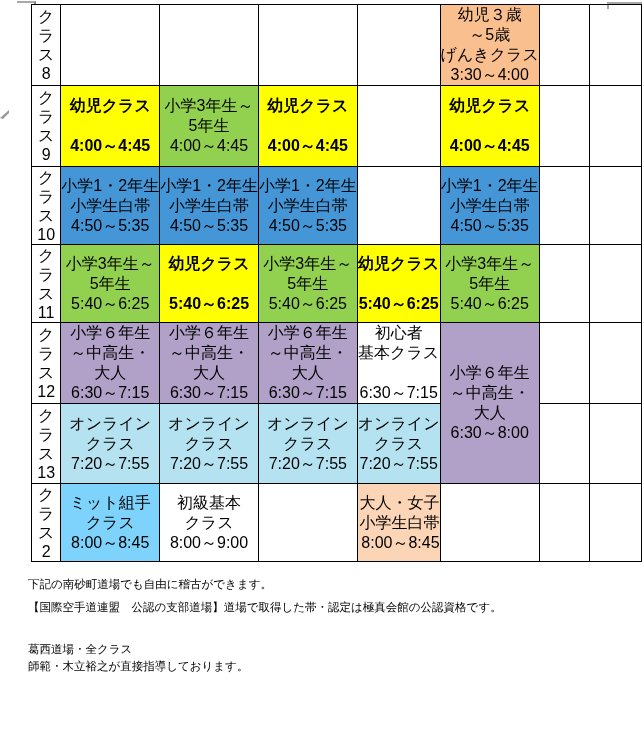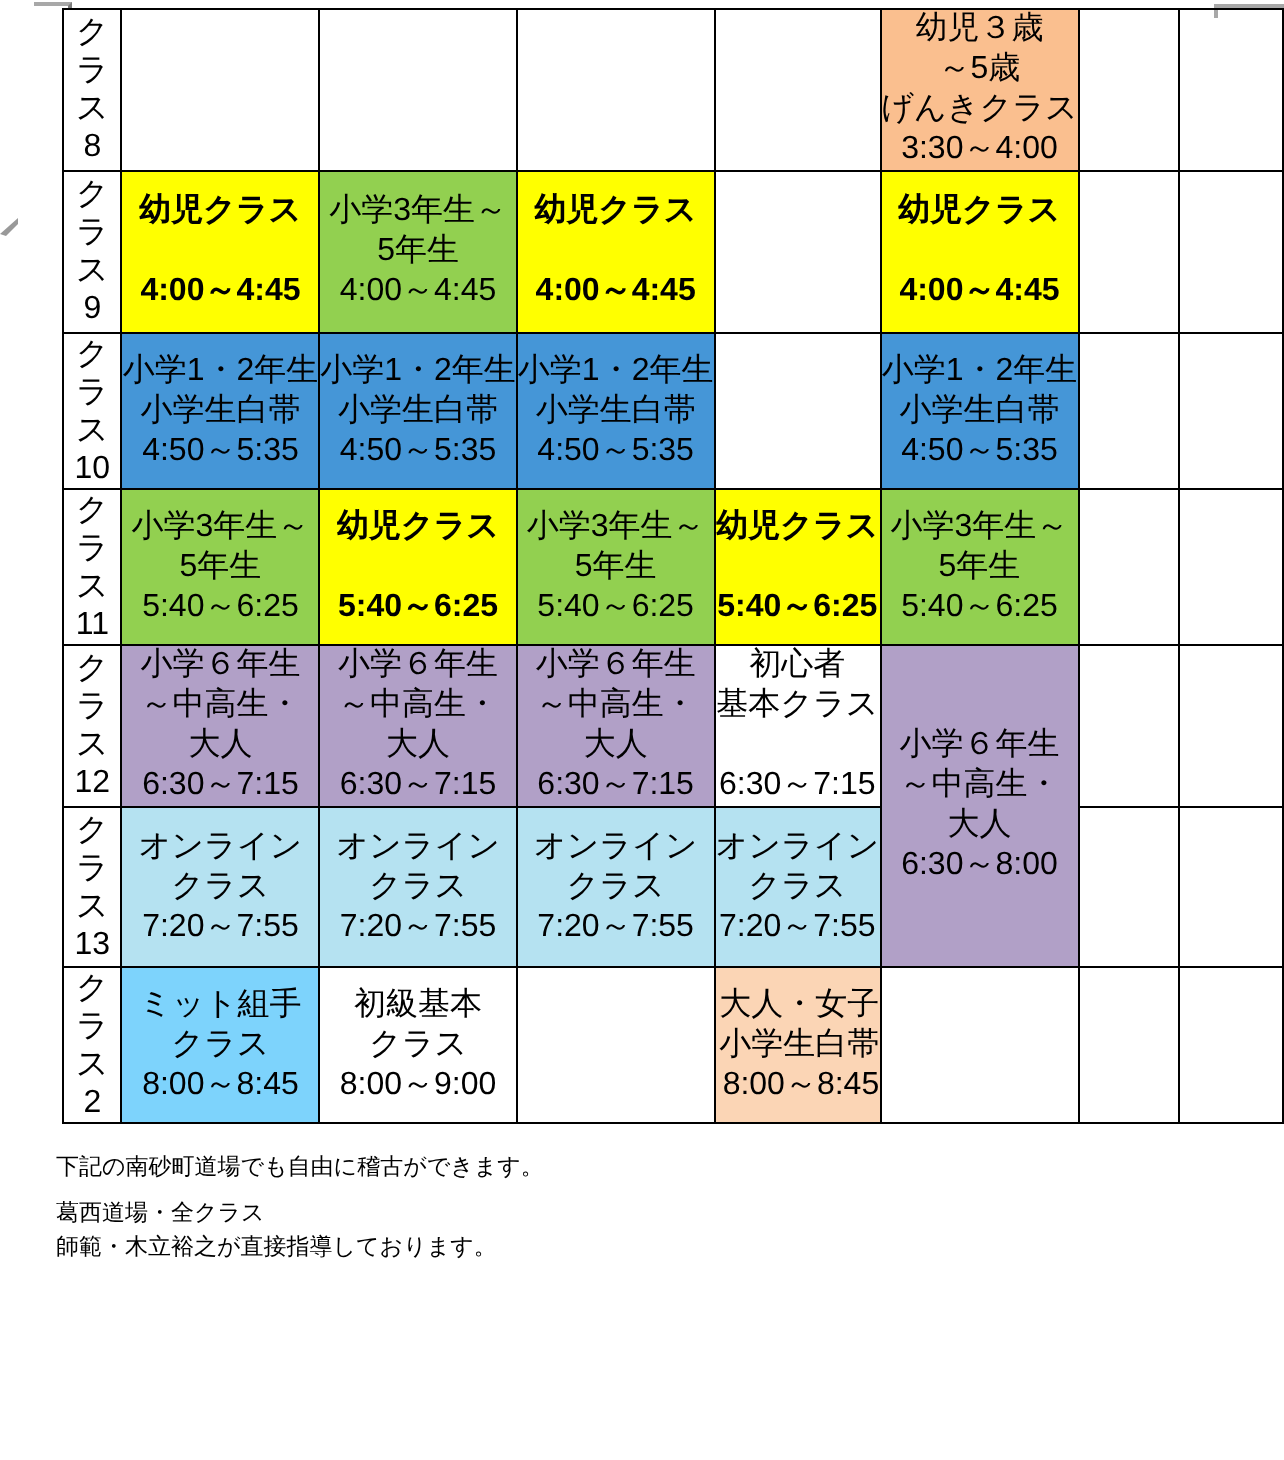--- a/index.html
+++ b/index.html
@@ -279,17 +279,18 @@
           </td>
           <td></td>
           <td></td>
           <td></td>
         </tr>
       </tbody>
   </table>
 
   <div class="notes">
     <div class="n1">下記の南砂町道場でも自由に稽古ができます。</div>
+    <div class="n3">【国際空手道連盟　公認の支部道場】道場で取得した帯・認定は極真会館の公認資格です。</div>
     <div class="n4">葛西道場・全クラス</div>
     <div class="n5">師範・木立裕之が直接指導しております。</div>
   </div>
 
 </div>
 
 </body></html>

